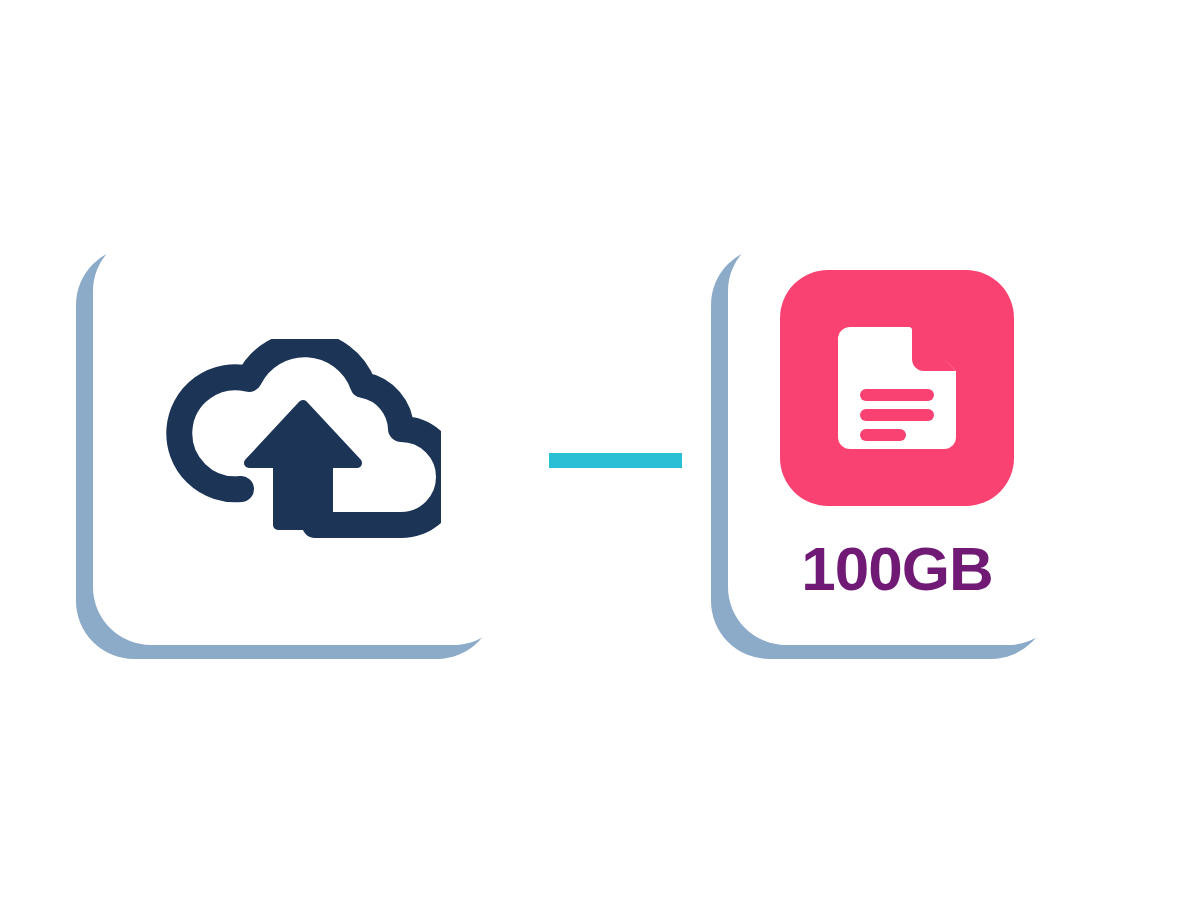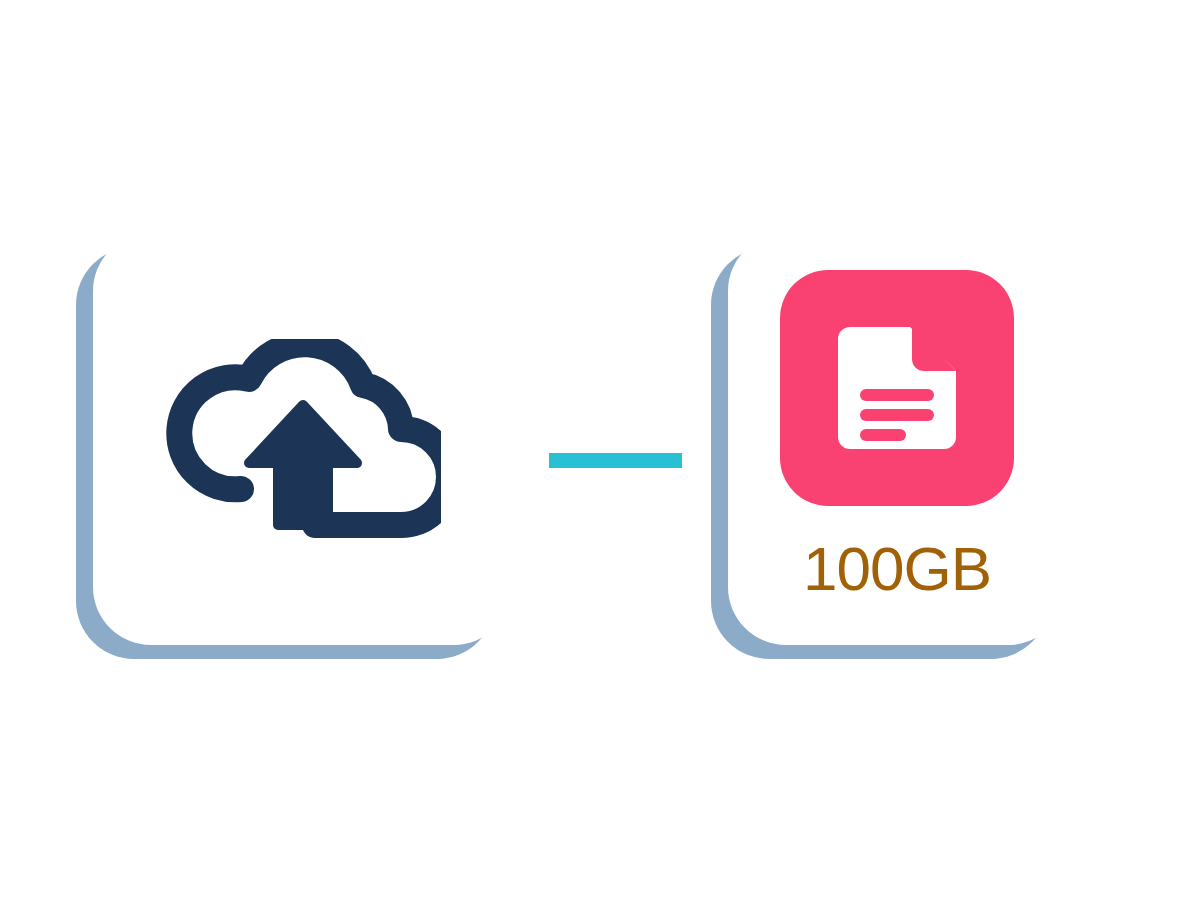--- a/index.html
+++ b/index.html
@@ -118,23 +118,23 @@
   .doc-tile svg {
     display: block;
     width: 118px;
     height: 122px;
   }
 
   .storage-label {
     margin-top: 32px;
     font-family: "Liberation Sans", sans-serif;
     font-size: 62px;
-    font-weight: normal;
+    font-weight: bold;
     letter-spacing: -1px;
-    color: #a16207;
+    color: #701a75;
     line-height: 1;
     white-space: nowrap;
   }
 </style>
 </head>
 <body>
 
 <div id="stage">
 
   <div class="card-group" id="card-cloud">

